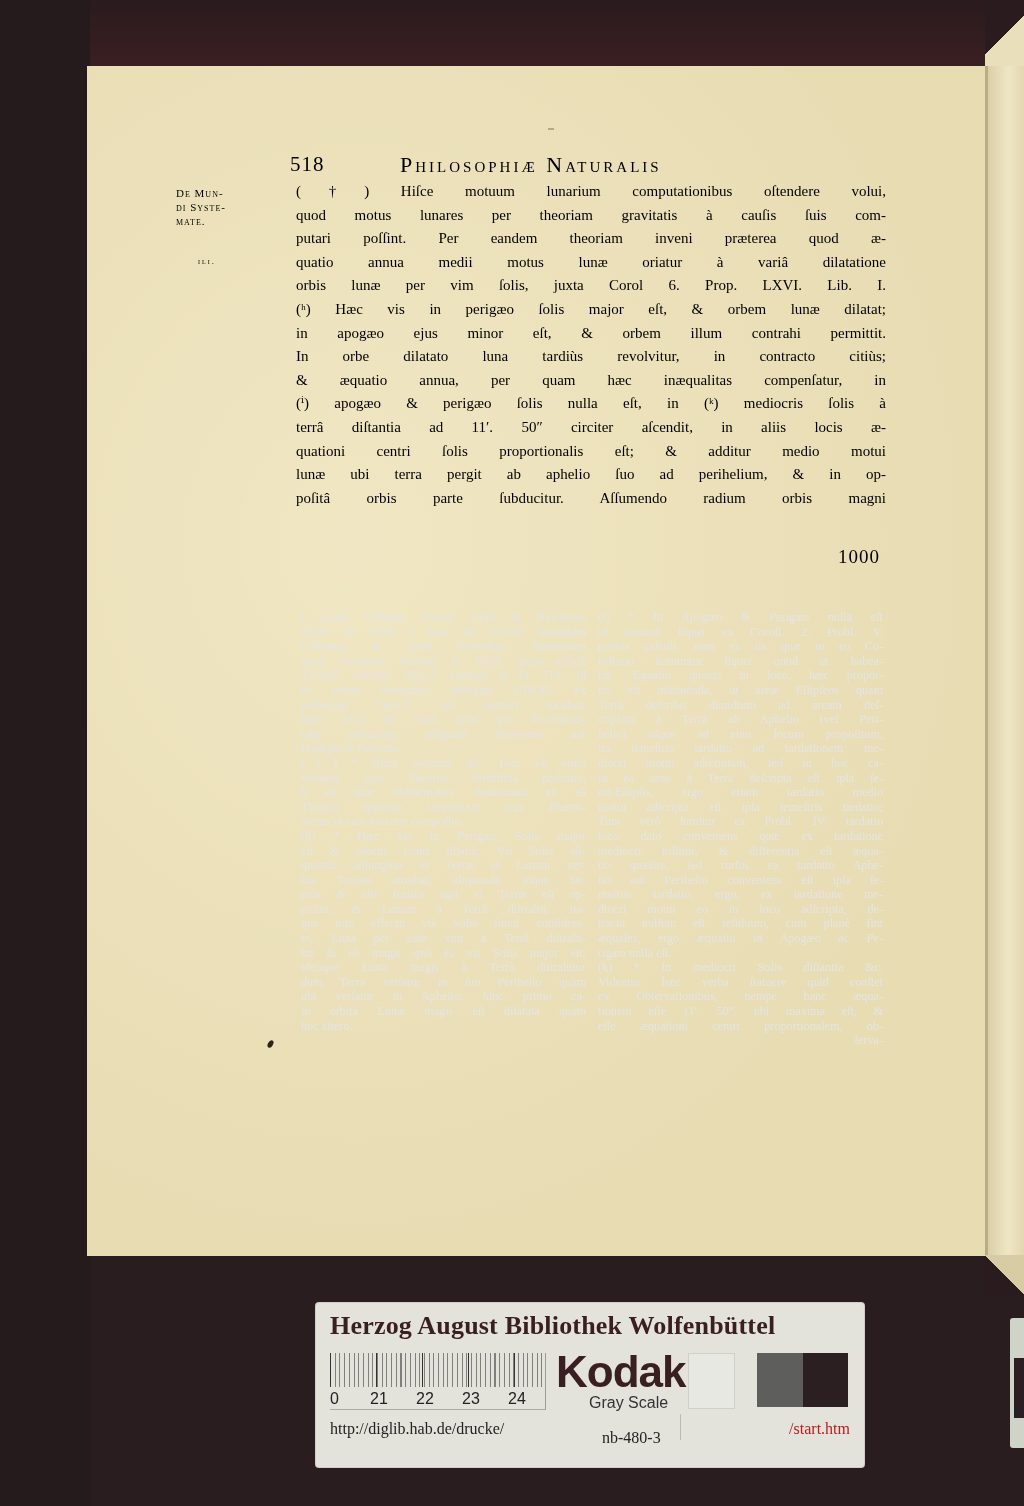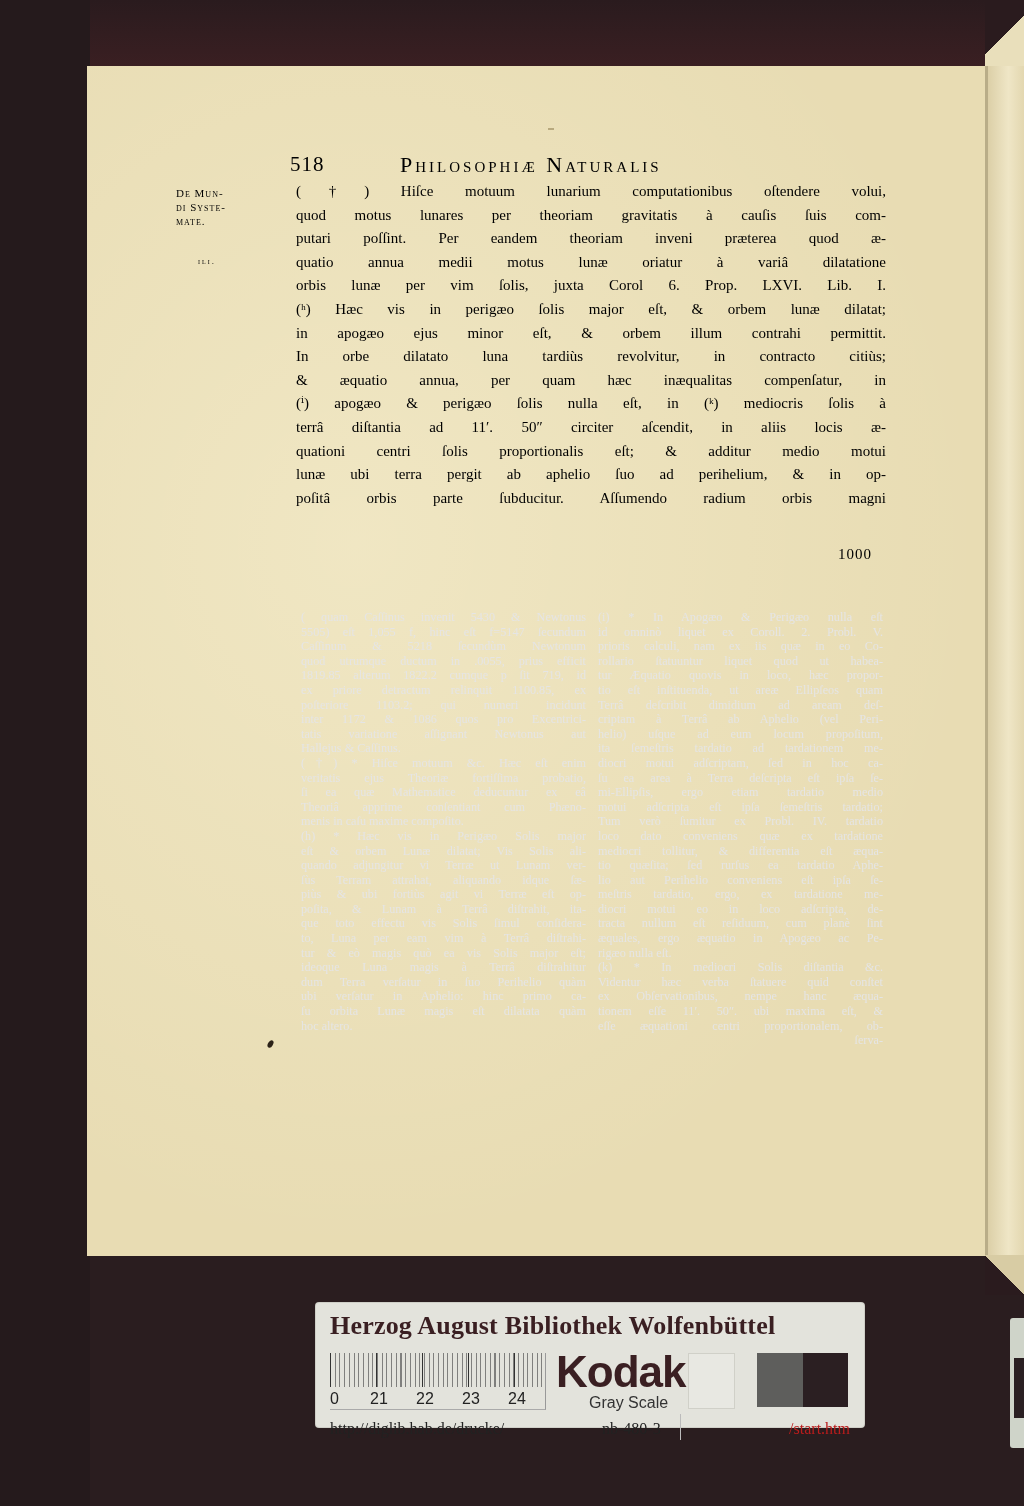--- a/index.html
+++ b/index.html
@@ -35,53 +35,53 @@
     position:absolute; left:176px; top:186px; width:90px;
     font-size:11px; font-variant:small-caps; line-height:14px; letter-spacing:1px; text-align:left;
   }
   .margin-note .num { position:absolute; left:22px; top:68px; font-size:9px; letter-spacing:2px; }
 
   .main-text {
     position:absolute; left:296px; top:180px; width:590px;
     font-size:15px; line-height:23.6px; text-align:justify;
   }
   .main-text .line { display:block; white-space:nowrap; text-align-last:justify; text-align:justify; }
-  .catchword { position:absolute; left:838px; top:546px; font-size:15px; letter-spacing:1px; }
+  .catchword { position:absolute; left:838px; top:546px; font-size:19px; letter-spacing:1px; }
 
   .fn-col {
     position:absolute; top:610px; width:285px;
     font-size:12.2px; line-height:14.6px; color:#e5e5e5;
   }
   .fn-col.left { left:301px; }
   .fn-col.right { left:598px; }
   .fn-col .line { display:block; white-space:nowrap; text-align:justify; text-align-last:justify; }
   .fn-col .line.last { text-align-last:left; }
   .fn-col .line.end { text-align-last:right; }
 
   .kodak {
-    position:absolute; left:316px; top:1303px; width:548px; height:124px;
+    position:absolute; left:316px; top:1303px; width:548px; height:164px;
     background:#e3e3dc; border-radius:3px;
     box-shadow:0 0 0 1px #cfcfc7;
     color:#3a1f22;
   }
   .kodak .title { position:absolute; left:14px; top:8px; font-size:26px; font-weight:bold; color:#3a1f22; white-space:nowrap; letter-spacing:0.2px; }
   .kodak .ruler { position:absolute; left:14px; top:50px; width:215px; height:56px; border-right:1px solid #999; border-bottom:1px solid #aaa; }
   .kodak .ticks { position:absolute; left:0; top:0; width:215px; height:34px;
     background:repeating-linear-gradient(90deg,#555 0 1px, transparent 1px 4.7px); opacity:0.7; }
   .kodak .ticks-tall { position:absolute; left:0; top:0; width:215px; height:34px; }
   .kodak .ticks-tall i { position:absolute; top:0; width:1px; height:34px; background:#333; }
   .kodak .rlabels { position:absolute; left:0; top:37px; width:220px; font-family:"Liberation Sans", sans-serif; font-size:16px; color:#222; }
   .kodak .rlabels span { position:absolute; top:0; }
   .kodak .brand { position:absolute; left:240px; top:44px; font-family:"Liberation Sans", sans-serif; font-size:44px; font-weight:bold; color:#3a1f22; letter-spacing:-1px; }
   .kodak .gray { position:absolute; left:273px; top:91px; font-family:"Liberation Sans", sans-serif; font-size:16px; color:#333; }
   .kodak .sw-white { position:absolute; left:372px; top:50px; width:45px; height:54px; background:#e8e8e2; border:1px solid #d0d0c8; }
   .kodak .sw-mid { position:absolute; left:441px; top:50px; width:46px; height:54px; background:#5e5e5c; }
   .kodak .sw-dark { position:absolute; left:487px; top:50px; width:45px; height:54px; background:#2b1f22; }
   .kodak .url1 { position:absolute; left:14px; top:117px; font-size:16px; color:#222; }
-  .kodak .id { position:absolute; left:286px; top:117px; font-size:16px; color:#222; }
+  .kodak .id { position:absolute; left:286px; top:126px; font-size:16px; color:#222; }
   .kodak .sep { position:absolute; left:364px; top:111px; width:1px; height:26px; background:#bbb; }
   .kodak .url2 { position:absolute; right:14px; top:117px; font-size:16px; color:#b91c1c; }
   .right-strip { position:absolute; left:1010px; top:1318px; width:14px; height:130px; background:#cfd4c9; border-radius:3px 0 0 3px; }
   .right-strip::after { content:""; position:absolute; left:4px; top:40px; width:10px; height:60px; background:#2a1f22; }
   .fleck { position:absolute; left:268px; top:1040px; width:5px; height:8px; background:#2b2218; border-radius:50%; transform:rotate(30deg); }
   .dash-top { position:absolute; left:548px; top:128px; width:6px; height:2px; background:#b8a97e; }
 </style>
 </head>
 <body>
 

